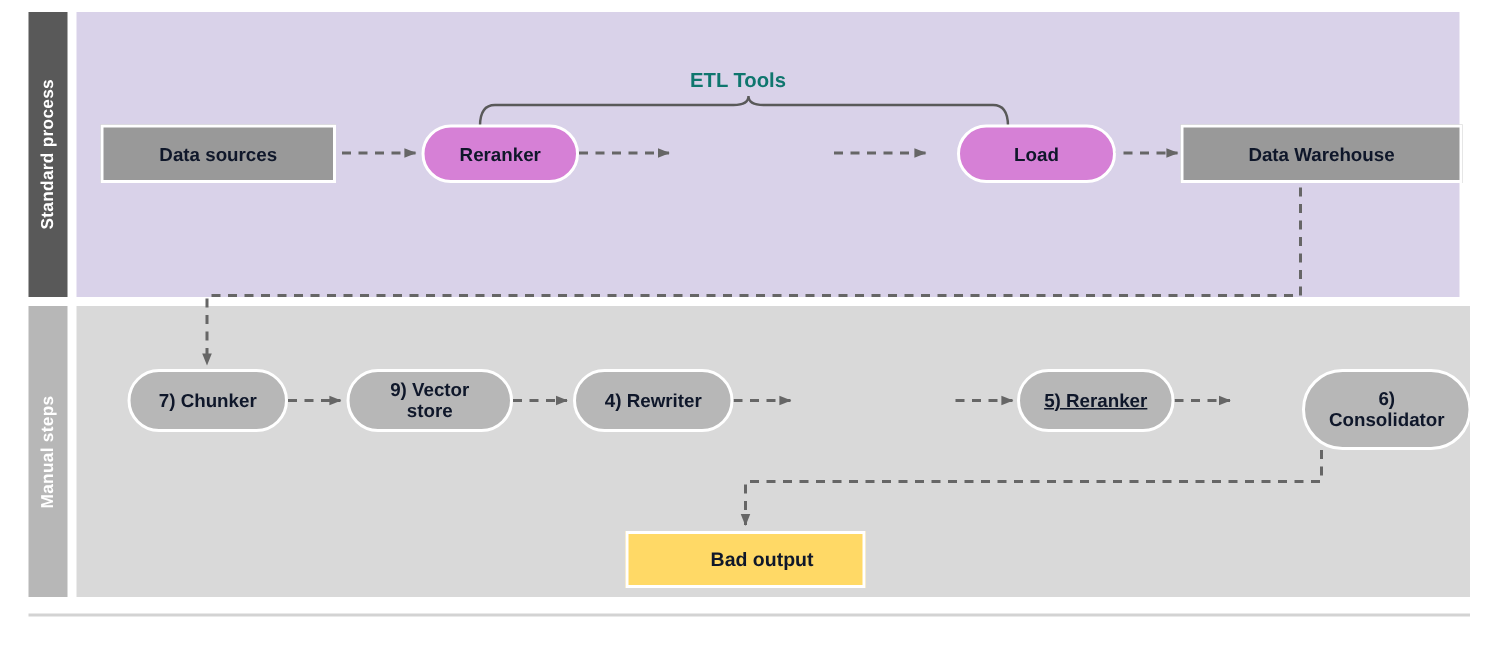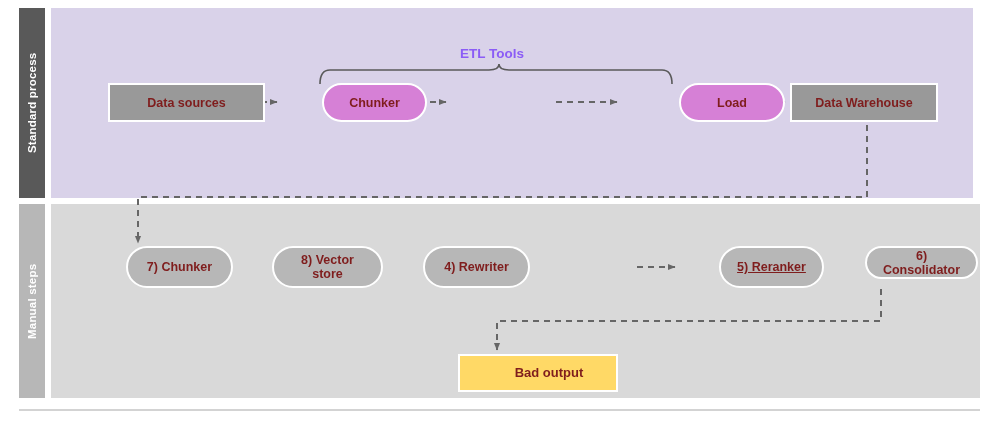--- a/index.html
+++ b/index.html
@@ -49,41 +49,40 @@
     background: #d3d3d3;
   }
 
   
   .node {
     position: absolute;
     display: flex;
     align-items: center;
     justify-content: center;
     text-align: center;
-    color: #7f1d1d;
+    color: #0f172a;
     font-weight: bold;
     font-size: 12.5px;
     line-height: 14px;
     box-sizing: border-box;
     border: 2px solid #ffffff;
-    margin-left: 41px;
   }
   .node.rect     { border-radius: 0; }
   .node.pill     { border-radius: 999px; }
   .node.gray     { background: #999999; }
   .node.pillgray { background: #b7b7b7; }
   .node.magenta  { background: #d680d6; }
   .node.amber    { background: #ffd966; font-size: 13px; padding-left: 22px; }
 
   
   .bracket-label {
     position: absolute;
     font-size: 13.5px;
     font-weight: bold;
-    color: #8b5cf6;
+    color: #0f766e;
     white-space: nowrap;
   }
 
   
   #edges {
     position: absolute;
     left: 0;
     top: 0;
     width: 1003px;
     height: 430px;
@@ -137,33 +136,33 @@
     <line class="edge" x1="342" y1="267" x2="378" y2="267" marker-end="url(#arrow)"></line>
     <line class="edge" x1="489" y1="267" x2="527" y2="267" marker-end="url(#arrow)"></line>
     <line class="edge" x1="637" y1="267" x2="675" y2="267" marker-end="url(#arrow)"></line>
     <line class="edge" x1="783" y1="267" x2="820" y2="267" marker-end="url(#arrow)"></line>
 
     <path class="edge" d="M 881,289 L 881,321 L 497,321 L 497,350" marker-end="url(#arrow)"></path>
   </svg>
 
   <div class="node rect gray" style="left:67px; top:83px; width:157px; height:39px;">Data sources</div>
 
-  <div class="node pill magenta" style="left:281px; top:83px; width:105px; height:39px;">Chunker</div>
+  <div class="node pill magenta" style="left:281px; top:83px; width:105px; height:39px;">Reranker</div>
 
 
   <div class="node pill magenta" style="left:638px; top:83px; width:106px; height:39px;">Load</div>
 
-  <div class="node rect gray" style="left:749px; top:83px; width:148px; height:39px;">Data Warehouse</div>
+  <div class="node rect gray" style="left:787px; top:83px; width:188px; height:39px;">Data Warehouse</div>
 
   <div class="node pill pillgray" style="left:85px; top:246px; width:107px; height:42px;">7) Chunker</div>
 
-  <div class="node pill pillgray" style="left:231px; top:246px; width:111px; height:42px; padding:0 14px;">8) Vector store</div>
+  <div class="node pill pillgray" style="left:231px; top:246px; width:111px; height:42px; padding:0 14px;">9) Vector store</div>
 
   <div class="node pill pillgray" style="left:382px; top:246px; width:107px; height:42px;">4) Rewriter</div>
 
 
   <div class="node pill pillgray" style="left:678px; top:246px; width:105px; height:42px;text-decoration:underline;">5) Reranker</div>
 
-  <div class="node pill pillgray" style="left:824px; top:246px; width:113px; height:33px; padding:0 10px;">6) Consolidator</div>
+  <div class="node pill pillgray" style="left:868px; top:246px; width:113px; height:54px; padding:0 10px;">6) Consolidator</div>
 
   <div class="node rect amber" style="left:417px; top:354px; width:160px; height:38px;">Bad output</div>
 
 </div>
 
 </body></html>

